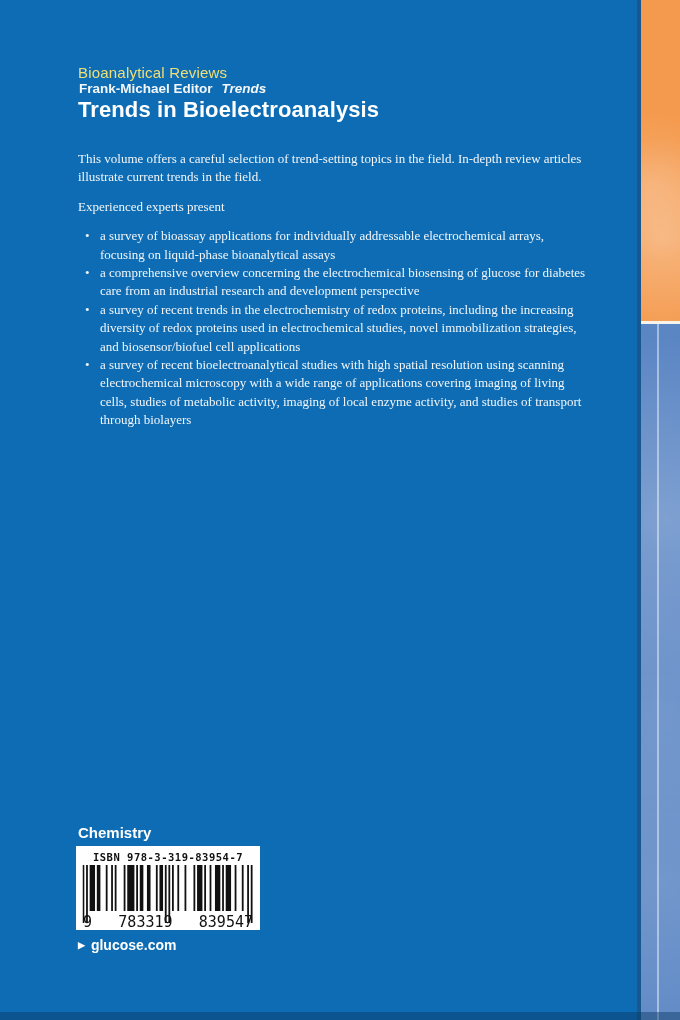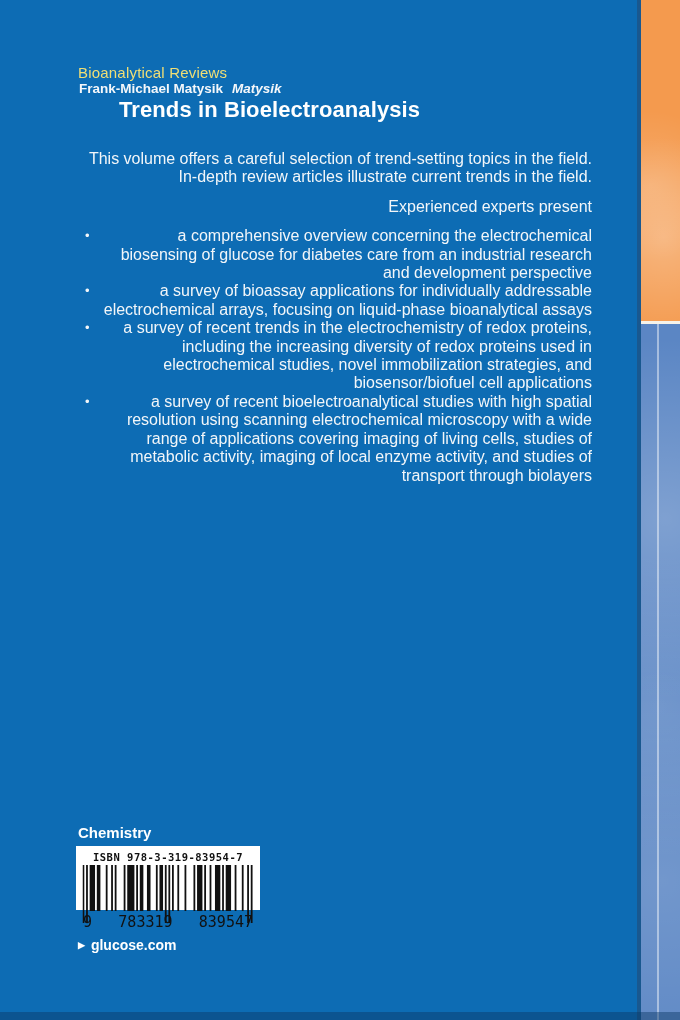--- a/index.html
+++ b/index.html
@@ -38,45 +38,45 @@
     position:absolute; left:78px; top:48px;
     font-size:15px; font-weight:normal; color:#f1df75; letter-spacing:.2px;margin-top:16px;
   }
   .editor-line {
     position:absolute; left:79px; top:81px;
     font-size:13.5px; font-weight:bold; color:#f4f7fa;
   }
   .editor-line .role { font-style:italic; margin-left:9px; }
   .book-title {
     position:absolute; left:78px; top:97px;
-    font-size:22px; font-weight:bold; color:#ffffff; letter-spacing:.1px;margin-left:41px;
+    font-size:22px; font-weight:bold; color:#ffffff; letter-spacing:.1px;
   }
 
   
   .body-text {
     position:absolute; left:78px; top:150px; width:514px;
-    font-family:Liberation Sans, sans-serif;
-    font-size:16px; line-height:18.4px; color:#f2f6f9;text-align:right;
+    font-family:Liberation Serif, serif;
+    font-size:13px; line-height:18.4px; color:#f2f6f9;
   }
   .body-text p { margin:0 0 11px 0; }
   .body-text ul { list-style:none; margin:0 0 9px 0; padding-left:22px; }
   .body-text li { position:relative; }
   .body-text li::before {
     content:"\2022";
     position:absolute; left:-15px; top:0;
     font-size:13px; color:#f2f6f9;
   }
 
   
   .category {
     position:absolute; left:78px; top:824px;
     font-size:15px; font-weight:bold; color:#ffffff;
   }
   .isbn-box {
-    position:absolute; left:76px; top:846px; width:184px; height:64px;
+    position:absolute; left:76px; top:846px; width:184px; height:84px;
     background:#ffffff; padding:5px 6px 3px 6px;
   }
   .isbn-label {
     text-align:center;
     font-family:"DejaVu Sans Mono", monospace;
     font-size:10.5px; font-weight:bold; letter-spacing:.5px; color:#111;
     white-space:nowrap;
   }
   .barcode-wrap { position:relative; height:66px; margin-top:2px; }
   .barcode-wrap svg { position:absolute; left:50%; transform:translateX(-50%); top:0; fill:#111; }
@@ -105,30 +105,30 @@
 
   <div class="accent-strip">
     <div class="accent-divider"></div>
     <div class="orange-block"></div>
     <div class="white-sep"></div>
     <div class="blue-block"></div>
   </div>
 
   <div class="series">Bioanalytical Reviews</div>
   <div class="editor-line">
-    <span>Frank-Michael Matysik</span><span class="role">Matysik</span>
+    <span>Frank-Michael Editor</span><span class="role">Trends</span>
   </div>
   <div class="book-title">Trends in Bioelectroanalysis</div>
 
   <div class="body-text">
     <p>This volume offers a careful selection of trend-setting topics in the field. In-depth review articles illustrate current trends in the field.</p>
     <p>Experienced experts present</p>
     <ul>
+      <li>a survey of bioassay applications for individually addressable electrochemical arrays, focusing on liquid-phase bioanalytical assays</li>
       <li>a comprehensive overview concerning the electrochemical biosensing of glucose for diabetes care from an industrial research and development perspective</li>
-      <li>a survey of bioassay applications for individually addressable electrochemical arrays, focusing on liquid-phase bioanalytical assays</li>
       <li>a survey of recent trends in the electrochemistry of redox proteins, including the increasing diversity of redox proteins used in electrochemical studies, novel immobilization strategies, and biosensor/biofuel cell applications</li>
       <li>a survey of recent bioelectroanalytical studies with high spatial resolution using scanning electrochemical microscopy with a wide range of applications covering imaging of living cells, studies of metabolic activity, imaging of local enzyme activity, and studies of transport through biolayers</li>
     </ul>
   </div>
 
   <div class="category">Chemistry</div>
 
   <div class="isbn-box">
     <div class="isbn-label">ISBN 978-3-319-83954-7</div>
     <div class="barcode-wrap">

